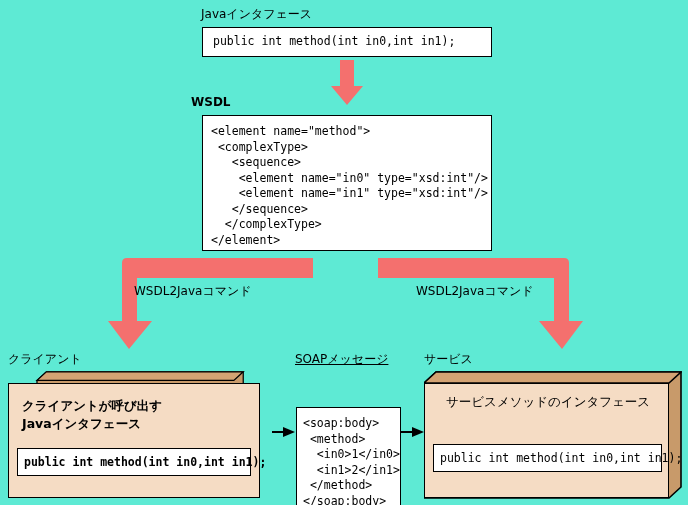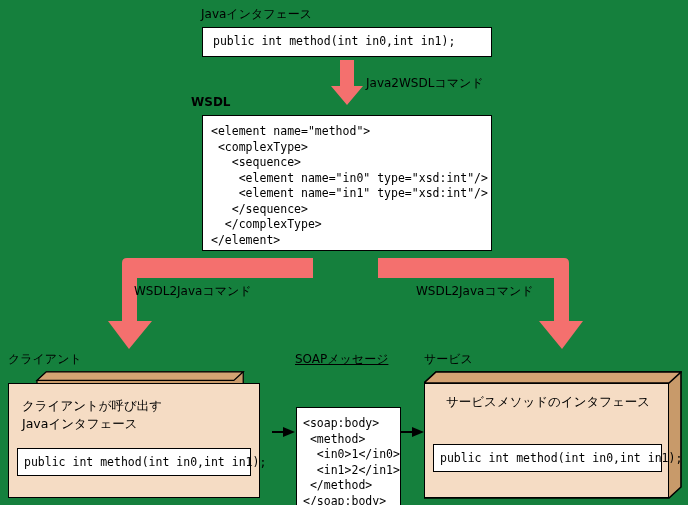--- a/index.html
+++ b/index.html
@@ -7,21 +7,21 @@
     padding: 0;
     background: #ffffff;
   }
   body {
     font-family: "Liberation Sans", sans-serif;
   }
   #canvas {
     position: relative;
     width: 688px;
     height: 505px;
-    background: #15803d;
+    background: #5eead4;
     overflow: hidden;
   }
   .lbl {
     position: absolute;
     font-family: "DejaVu Sans", sans-serif;
     font-size: 12px;
     color: #000000;
     white-space: nowrap;
     line-height: 1;
   }
@@ -85,21 +85,20 @@
 <div id="canvas">
 
   <div class="lbl" style="left:201px; top:8px;">Javaインタフェース</div>
 
   <div class="codebox" style="left:202px; top:27px; width:290px; height:30px; display:flex; align-items:center; padding-left:10px;">public int method(int in0,int in1);</div>
 
   <svg class="arrow-svg" style="left:331px; top:60px;" width="32" height="45" viewBox="0 0 32 45">
     <polygon points="9,0 23,0 23,26 32,26 16,45 0,26 9,26" fill="#F4706E"></polygon>
   </svg>
 
-  <div class="lbl" style="left:366px; top:77px;">Java2WSDLコマンド</div>
 
   <div class="lbl" style="left:191px; top:96px;font-weight:bold;">WSDL</div>
 
   <div class="codebox" style="left:202px; top:115px; width:290px; height:136px; padding:8px 0 0 8px;">&lt;element name="method"&gt;
  &lt;complexType&gt;
    &lt;sequence&gt;
     &lt;element name="in0" type="xsd:int"/&gt;
     &lt;element name="in1" type="xsd:int"/&gt;
    &lt;/sequence&gt;
   &lt;/complexType&gt;
@@ -112,21 +111,21 @@
   <div class="lbl" style="left:134px; top:285px;">WSDL2Javaコマンド</div>
 
   <svg class="arrow-svg" style="left:378px; top:258px;" width="205" height="100" viewBox="0 0 205 100">
     <path d="M0,0 L0,20 L176,20 L176,63 L161,63 L184,91 L205,63 L191,63 L191,5 Q191,0 186,0 Z" fill="#F4706E"></path>
   </svg>
 
   <div class="lbl" style="left:416px; top:285px;">WSDL2Javaコマンド</div>
 
   <div class="lbl" style="left:8px; top:353px;text-align:right;">クライアント</div>
 
-  <div class="panel3d" style="left:8px; top:371px; width:265px; height:100px;">
+  <div class="panel3d" style="left:8px; top:371px; width:265px; height:100px;font-weight:bold;">
     <svg class="face-top" viewBox="0 0 265 128">
       <polygon points="0,12 12,1 264,1 264,116 252,127 0,127" fill="#C89A6A" stroke="#000000" stroke-width="1.6"></polygon>
       <polygon points="0,12 12,1 264,1 252,12" fill="#D4A373" stroke="#000000" stroke-width="1.6"></polygon>
     </svg>
     <div class="front" style="left:0px; top:12px; width:252px; height:115px;"></div>
     <div class="ptitle" style="left:14px; top:26px;">クライアントが呼び出す
 Javaインタフェース</div>
     <div class="inner-code" style="left:9px; top:77px; width:234px; height:28px;">public int method(int in0,int in1);</div>
   </div>
 

